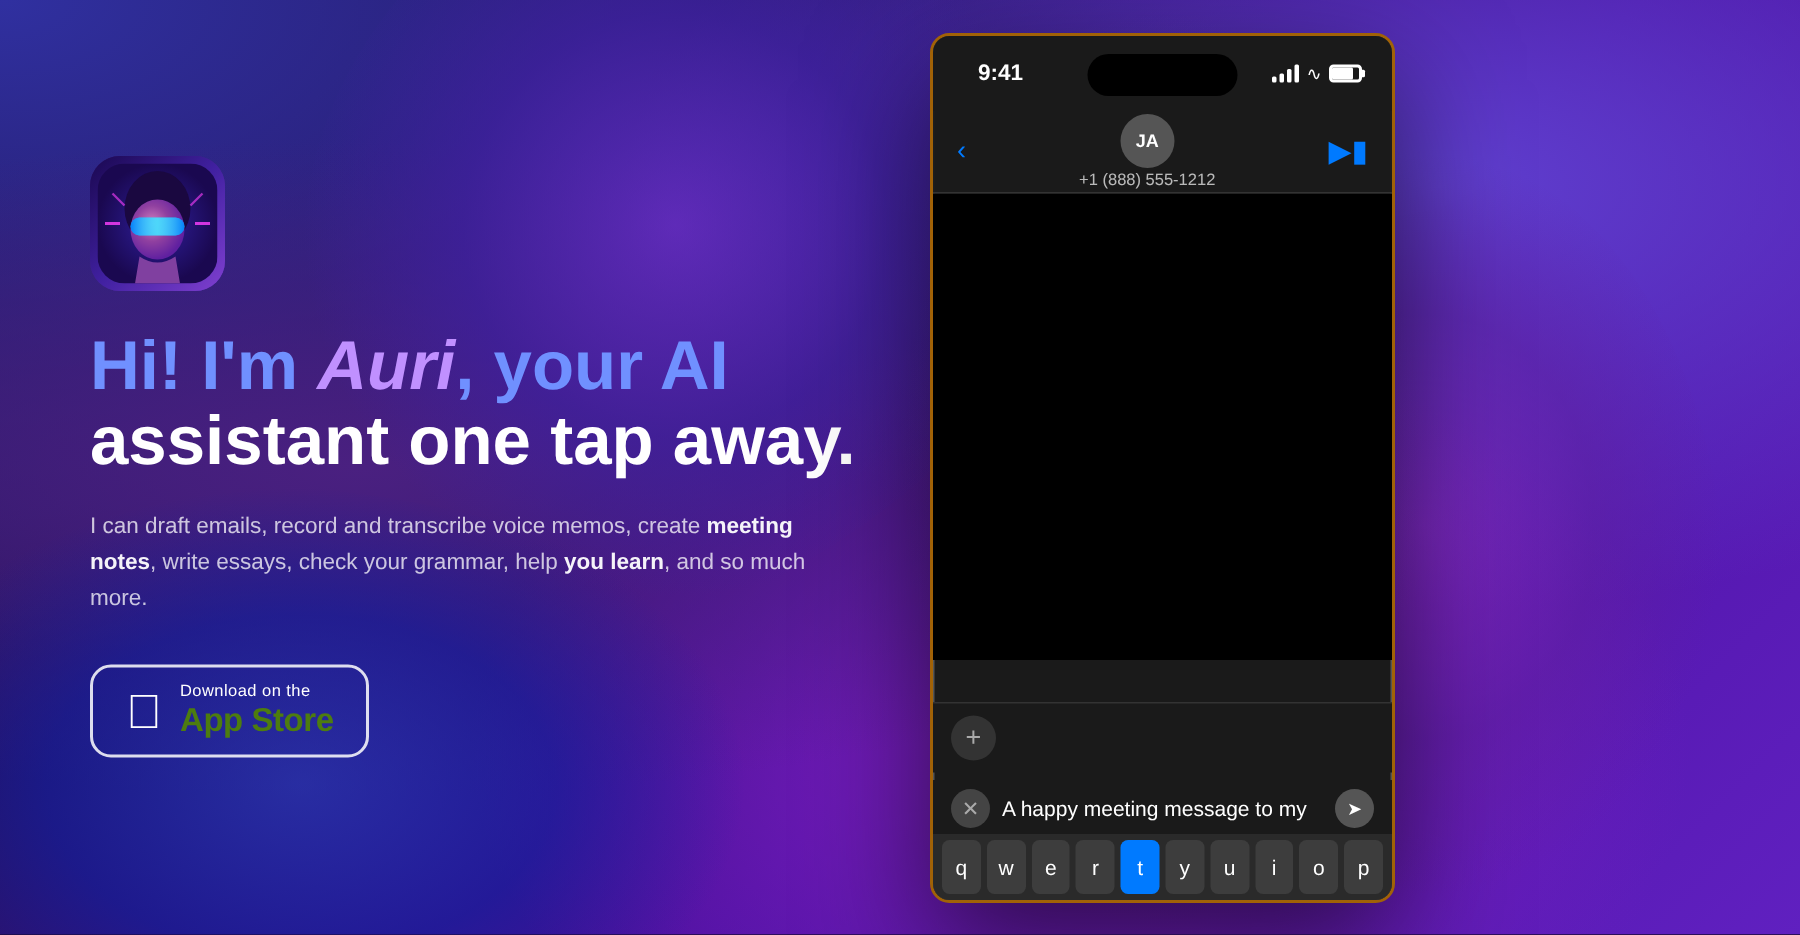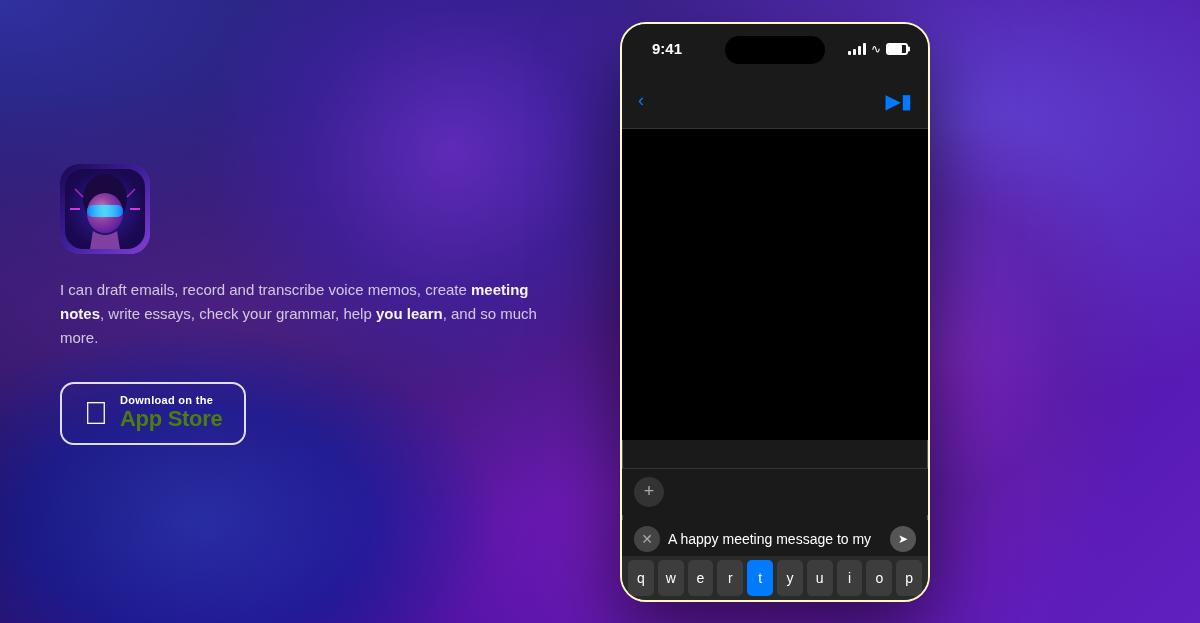--- a/index.html
+++ b/index.html
@@ -141,21 +141,21 @@
     }
 
     .btn-text-group {
       display: flex;
       flex-direction: column;
       align-items: flex-start;
     }
 
     .btn-small-text {
       font-size: 11px;
-      font-weight: 700;
+      font-weight: 400;
       color: white;
       letter-spacing: 0.3px;
     }
 
     .btn-large-text {
       font-size: 22px;
       font-weight: 600;
       color: #4d7c0f;
       letter-spacing: -0.3px;
       line-height: 1.2;
@@ -171,22 +171,22 @@
       display: flex;
       justify-content: center;
       align-items: center;
       flex-shrink: 0;
     }
 
     .iphone {
       width: 310px;
       height: 580px;
       background: #1a1a1a;
-      border-radius: 26px;
-      border: 2px solid #fef9c3;
+      border-radius: 13px;
+      border: 2px solid #a16207;
       position: relative;
       overflow: hidden;
       box-shadow: 0 30px 80px rgba(0,0,0,0.6), inset 0 0 0 1px #555;
     }
 
     
     .dynamic-island {
       position: absolute;
       top: 12px;
       left: 50%;
@@ -532,20 +532,26 @@
           <line x1="65" y1="40" x2="75" y2="40" stroke="#ff40ff" stroke-width="2" opacity="0.8"></line>
           <line x1="10" y1="20" x2="18" y2="28" stroke="#ff40ff" stroke-width="1.5" opacity="0.6"></line>
           <line x1="70" y1="20" x2="62" y2="28" stroke="#ff40ff" stroke-width="1.5" opacity="0.6"></line>
 
           <path d="M28 62 Q40 70 52 62 L55 80 L25 80 Z" fill="#8040a0"></path>
         </svg>
       </div>
     </div>
 
     
+    <div class="headline">
+      <div class="headline-text">
+        <span style="color:#7090ff">Hi! I'm </span><span style="color:#c090ff; font-style:italic">Auri</span><span style="color:#7090ff">, your AI</span><br>
+        <span style="color:white">assistant one tap away.</span>
+      </div>
+    </div>
 
     
     <p class="description">
       I can draft emails, record and transcribe voice memos, create <strong>meeting notes</strong>, write essays, check your grammar, help <strong>you learn</strong>, and so much more.
     </p>
 
     
     <a class="app-store-btn" href="#">
       <div class="apple-logo"></div>
       <div class="btn-text-group">
@@ -573,20 +579,24 @@
             </div>
             <span class="wifi-icon">∿</span>
             <div class="battery">
               <div class="battery-fill"></div>
             </div>
           </div>
         </div>
 
         <div class="messages-header">
           <span class="back-btn">‹</span>
+          <div class="contact-info">
+            <div class="contact-avatar">JA</div>
+            <span class="contact-name">+1 (888) 555-1212</span>
+          </div>
           <span class="video-icon">▶▮</span>
         </div>
 
         <div class="messages-area"></div>
 
         <div class="message-input-area">
           <div class="plus-btn">+</div>
         </div>
 
         <div class="ai-prompt-bar">

